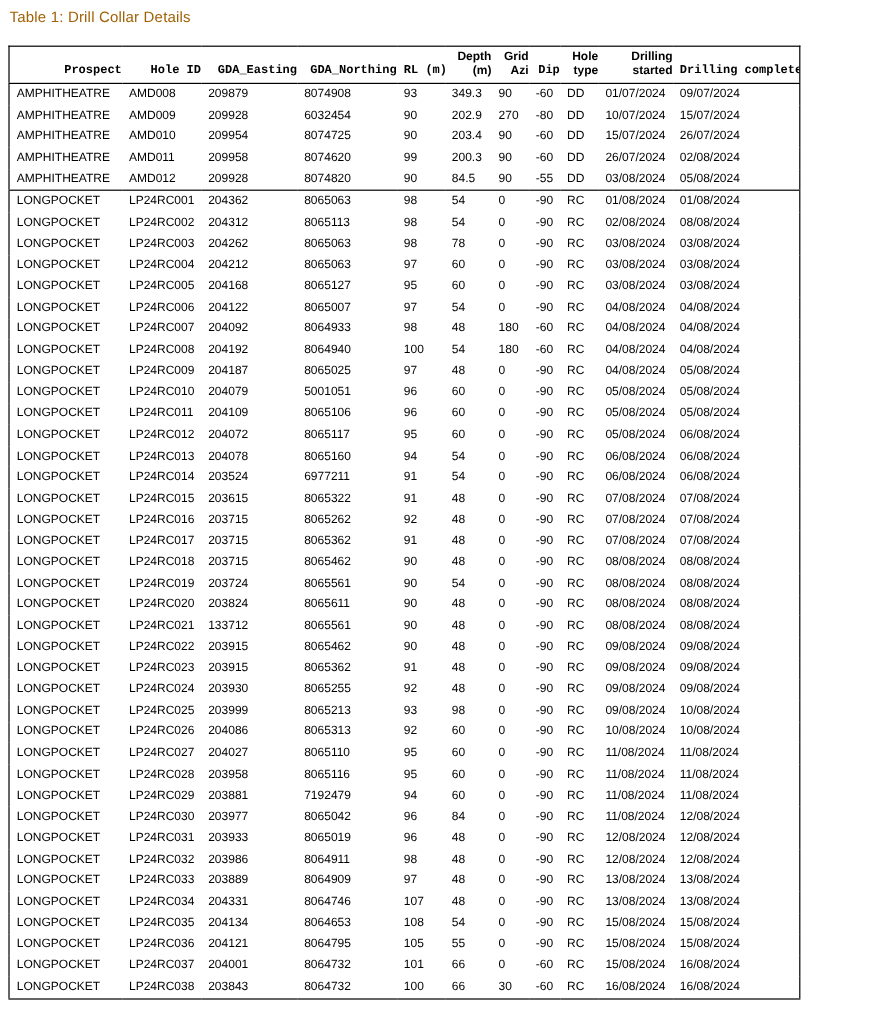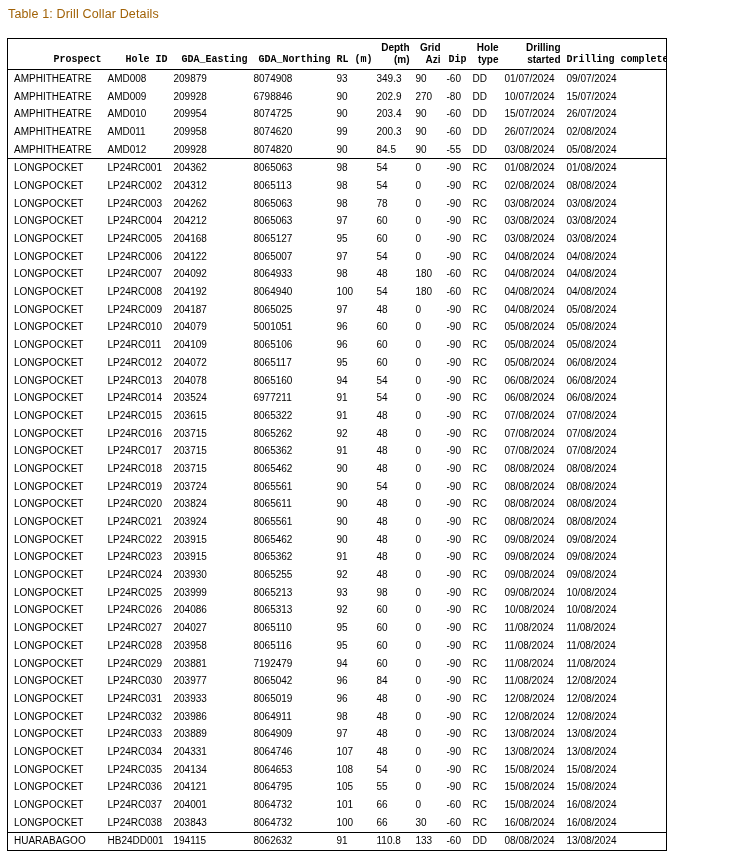--- a/index.html
+++ b/index.html
@@ -79,21 +79,21 @@
           <td>90</td>
           <td>-60</td>
           <td>DD</td>
           <td>01/07/2024</td>
           <td>09/07/2024</td>
         </tr>
         <tr>
           <td>AMPHITHEATRE</td>
           <td>AMD009</td>
           <td>209928</td>
-          <td>6798846</td>
+          <td>6032454</td>
           <td>90</td>
           <td>202.9</td>
           <td>270</td>
           <td>-80</td>
           <td>DD</td>
           <td>10/07/2024</td>
           <td>15/07/2024</td>
         </tr>
         <tr>
           <td>AMPHITHEATRE</td>
@@ -390,21 +390,21 @@
           <td>48</td>
           <td>0</td>
           <td>-90</td>
           <td>RC</td>
           <td>08/08/2024</td>
           <td>08/08/2024</td>
         </tr>
         <tr>
           <td>LONGPOCKET</td>
           <td>LP24RC021</td>
-          <td>203924</td>
+          <td>133712</td>
           <td>8065561</td>
           <td>90</td>
           <td>48</td>
           <td>0</td>
           <td>-90</td>
           <td>RC</td>
           <td>08/08/2024</td>
           <td>08/08/2024</td>
         </tr>
         <tr>
@@ -621,28 +621,15 @@
           <td>203843</td>
           <td>8064732</td>
           <td>100</td>
           <td>66</td>
           <td>30</td>
           <td>-60</td>
           <td>RC</td>
           <td>16/08/2024</td>
           <td>16/08/2024</td>
         </tr>
-        <tr class="section-end">
-          <td>HUARABAGOO</td>
-          <td>HB24DD001</td>
-          <td>194115</td>
-          <td>8062632</td>
-          <td>91</td>
-          <td>110.8</td>
-          <td>133</td>
-          <td>-60</td>
-          <td>DD</td>
-          <td>08/08/2024</td>
-          <td>13/08/2024</td>
-        </tr>
       </tbody>
   </table>
 </div>
 
 </body></html>

